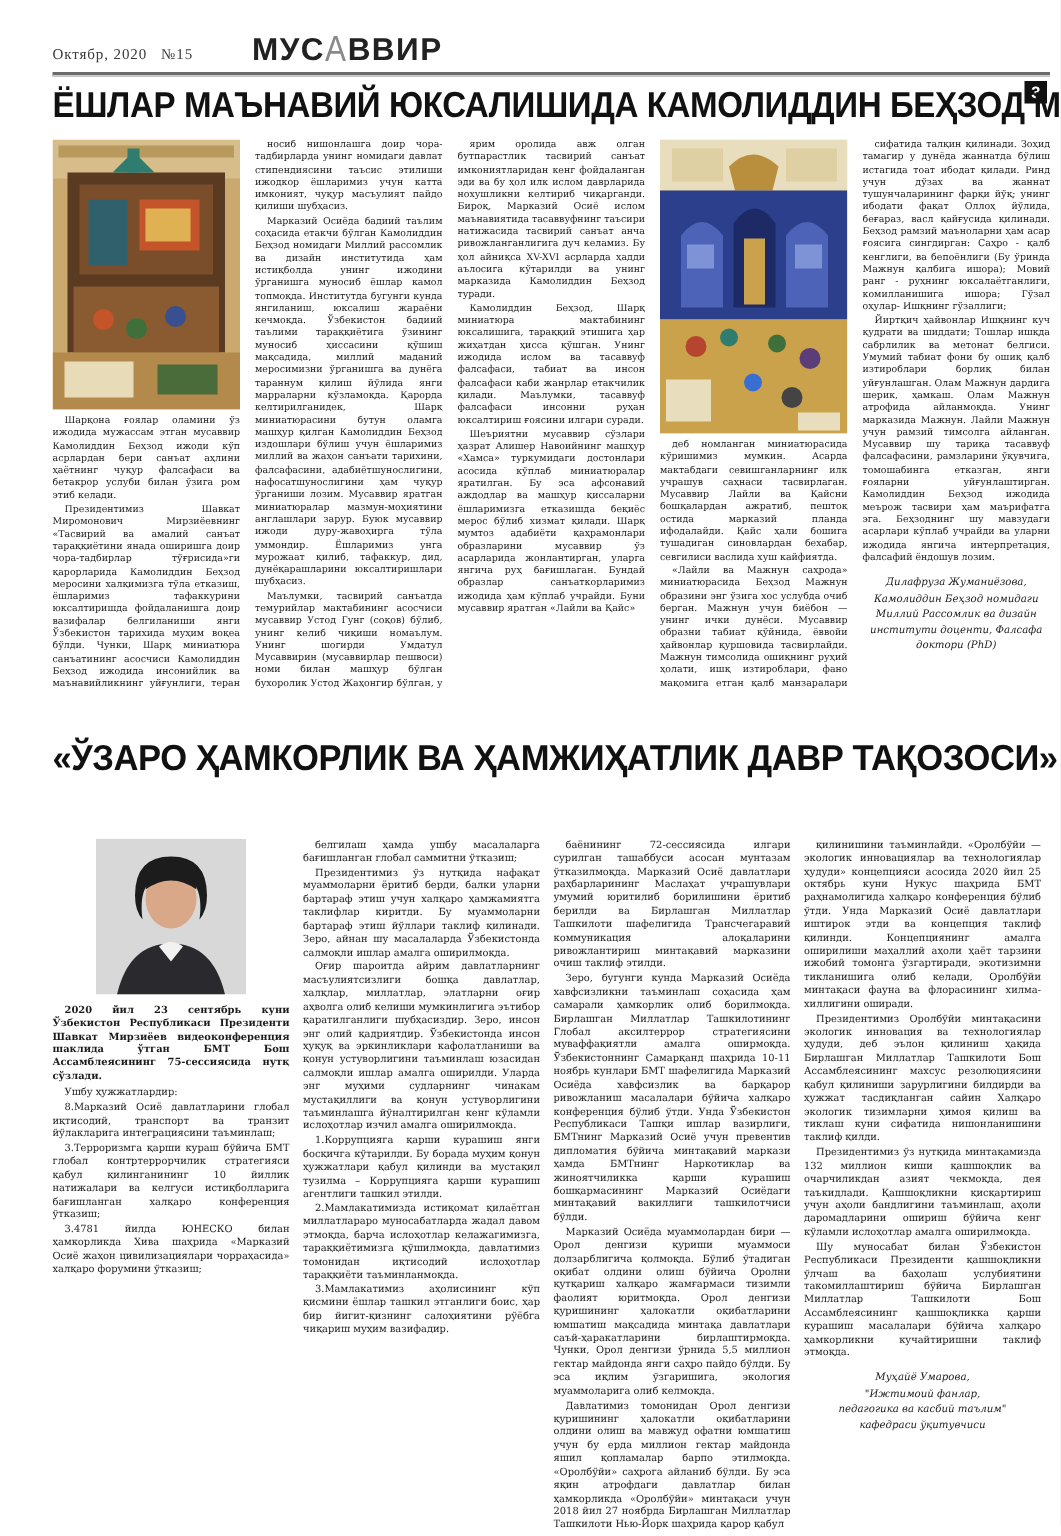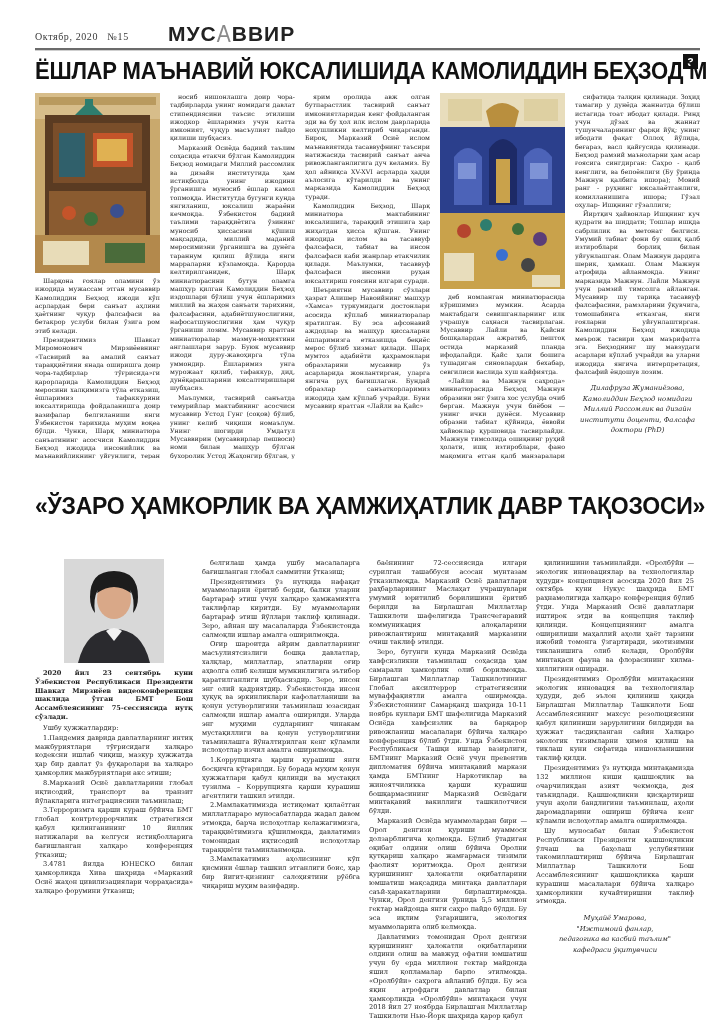--- a/index.html
+++ b/index.html
@@ -149,21 +149,20 @@
           <path d="M50 12 q-24 0 -24 26 q0 10 5 16 q-4 -30 19 -30 q23 0 19 30 q5 -6 5 -16 q0 -26 -24 -26z" fill="#1c1c1c"></path>
           <ellipse cx="50" cy="40" rx="17" ry="20" fill="#d9a888"></ellipse>
           <path d="M33 34 q17 -12 34 0 q-2 -16 -17 -16 q-15 0 -17 16z" fill="#1c1c1c"></path>
           <path d="M14 104 q8 -34 36 -34 q28 0 36 34z" fill="#2a2a2e"></path>
           <path d="M42 72 l8 10 8 -10 q-8 -6 -16 0z" fill="#f2f2f2"></path>
         </svg>
       </div>
       <div class="lead">2020 йил 23 сентябрь куни Ўзбекистон Республикаси Президенти Шавкат Мирзиёев видеоконференция шаклида ўтган БМТ Бош Ассамблеясининг 75-сессиясида нутқ сўзлади.</div>
       <div>
           <p>Ушбу ҳужжатлардир:</p>
-          <p>1.Пандемия даврида давлатларнинг интиқ мажбуриятлари тўғрисидаги халқаро кодексни ишлаб чиқиш, мазкур ҳужжатда ҳар бир давлат ўз фуқаролари ва халқаро ҳамкорлик мажбуриятлари акс этиши;</p>
           <p>8.Марказий Осиё давлатларини глобал иқтисодий, транспорт ва транзит йўлакларига интеграциясини таъминлаш;</p>
           <p>3.Терроризмга қарши кураш бўйича БМТ глобал контртеррорчилик стратегияси қабул қилинганининг 10 йиллик натижалари ва келгуси истиқболларига бағишланган халқаро конференция ўтказиш;</p>
           <p>3.4781 йилда ЮНЕСКО билан ҳамкорликда Хива шаҳрида «Марказий Осиё жаҳон цивилизациялари чорраҳасида» халқаро форумини ўтказиш;</p>
         </div>
     </div>
 
     <div class="col d2">
       <div>
           <p>белгилаш ҳамда ушбу масалаларга бағишланган глобал саммитни ўтказиш;</p>
           <p>Президентимиз ўз нутқида нафақат муаммоларни ёритиб берди, балки уларни бартараф этиш учун халқаро ҳамжамиятга таклифлар киритди. Бу муаммоларни бартараф этиш йўллари таклиф қилинади. Зеро, айнан шу масалаларда Ўзбекистонда салмоқли ишлар амалга оширилмоқда.</p>

